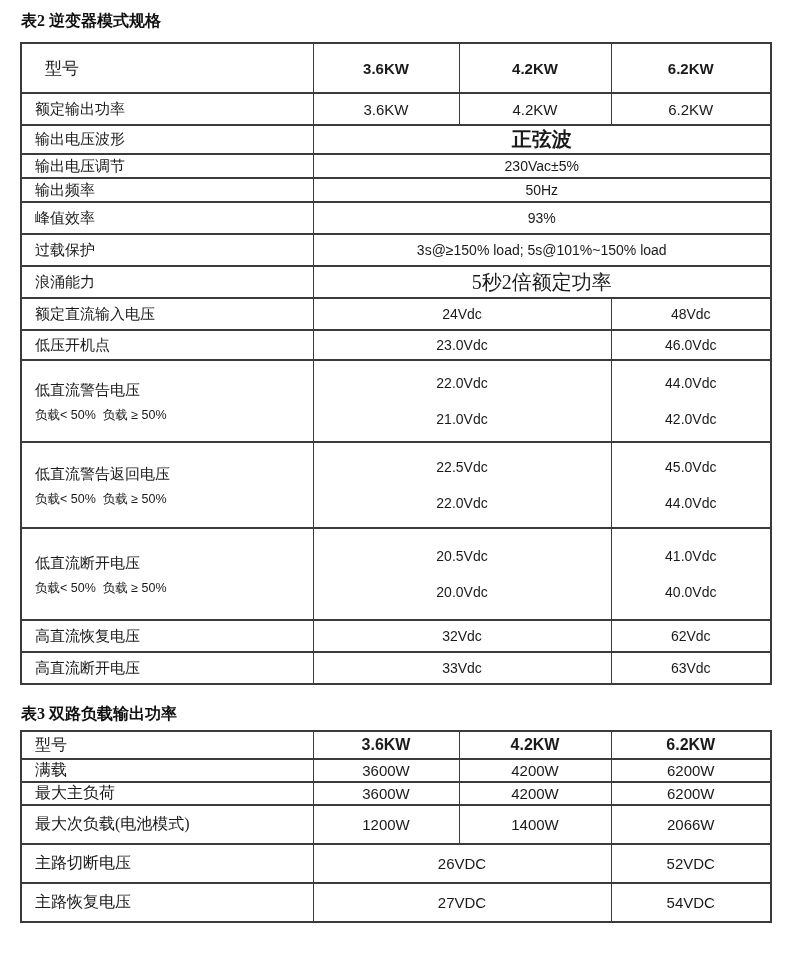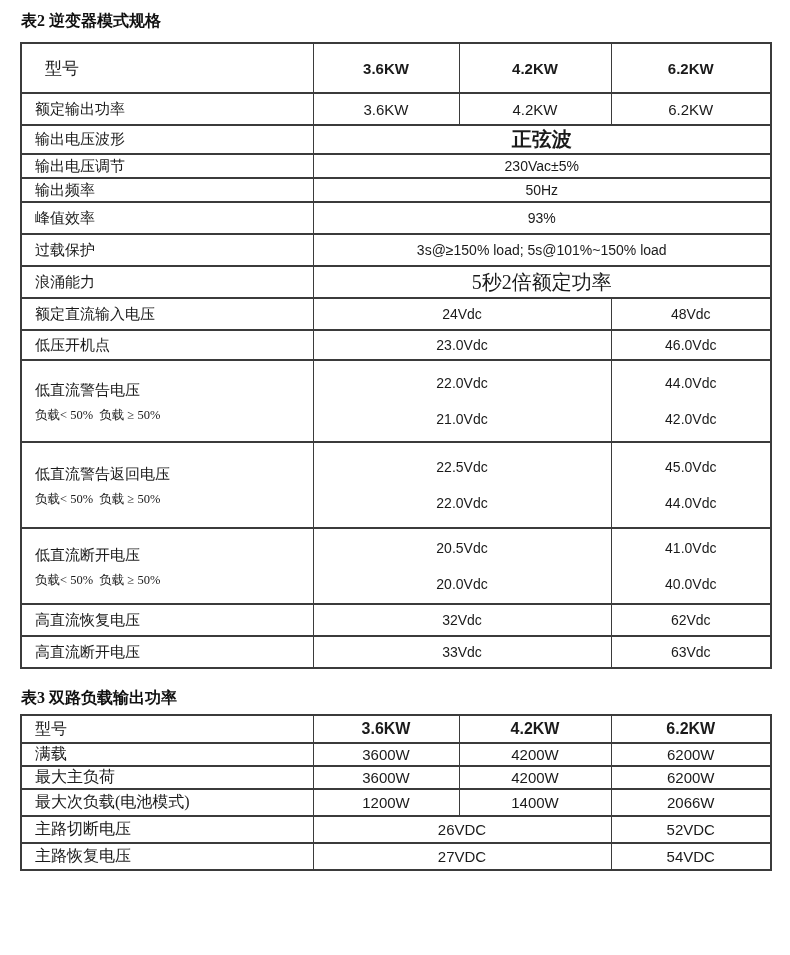--- a/index.html
+++ b/index.html
@@ -15,36 +15,36 @@
   .lbl3{font-family:"Liberation Serif","DejaVu Serif",serif;font-size:16px;text-align:left;padding-left:13px;}
   .hdr-lbl{font-family:"Liberation Serif","DejaVu Serif",serif;font-size:17px;padding-left:23px;}
   .hdr-lbl3{font-family:"Liberation Serif","DejaVu Serif",serif;font-size:16px;padding-left:13px;}
   .val{font-size:14px;text-align:center;}
   .val3{font-size:15px;text-align:center;}
   .hdr-val{font-weight:bold;font-size:15px;text-align:center;}
   .hdr-val3{font-weight:bold;font-size:16px;text-align:center;}
   .kw{font-size:15px;}
   .cn{font-family:"Liberation Serif","DejaVu Serif",serif;font-size:20px;}
   .b{font-weight:bold;}
-  .sub{font-size:12.5px;white-space:pre-wrap;font-family:Liberation Serif, serif;}
+  .sub{font-size:12.5px;white-space:pre-wrap;font-family:Liberation Sans, sans-serif;}
   .lblmain{line-height:27px;}
   .sub{line-height:22px;}
   .stack div{line-height:36px;font-size:14px;}
   
   .rh-hdr{height:50px;}
   .rh{height:32px;}
   .rh34{height:24px;}
   .rh30{height:30px;margin-left:42px;}
   .rh36{height:36px;}
   .rt82{height:82px;}
   .rt86{height:86px;}
-  .rt92{height:76px;}
+  .rt92{height:92px;}
   .r3h{height:28px;}
   .r3{height:16px;}
-  .r3b{height:27px;}
+  .r3b{height:39px;}
 </style>
 </head>
 <body>
 
 <div class="doc">
 
   <div class="tbl-title">表2 逆变器模式规格</div>
 
   <table>
     <colgroup>

